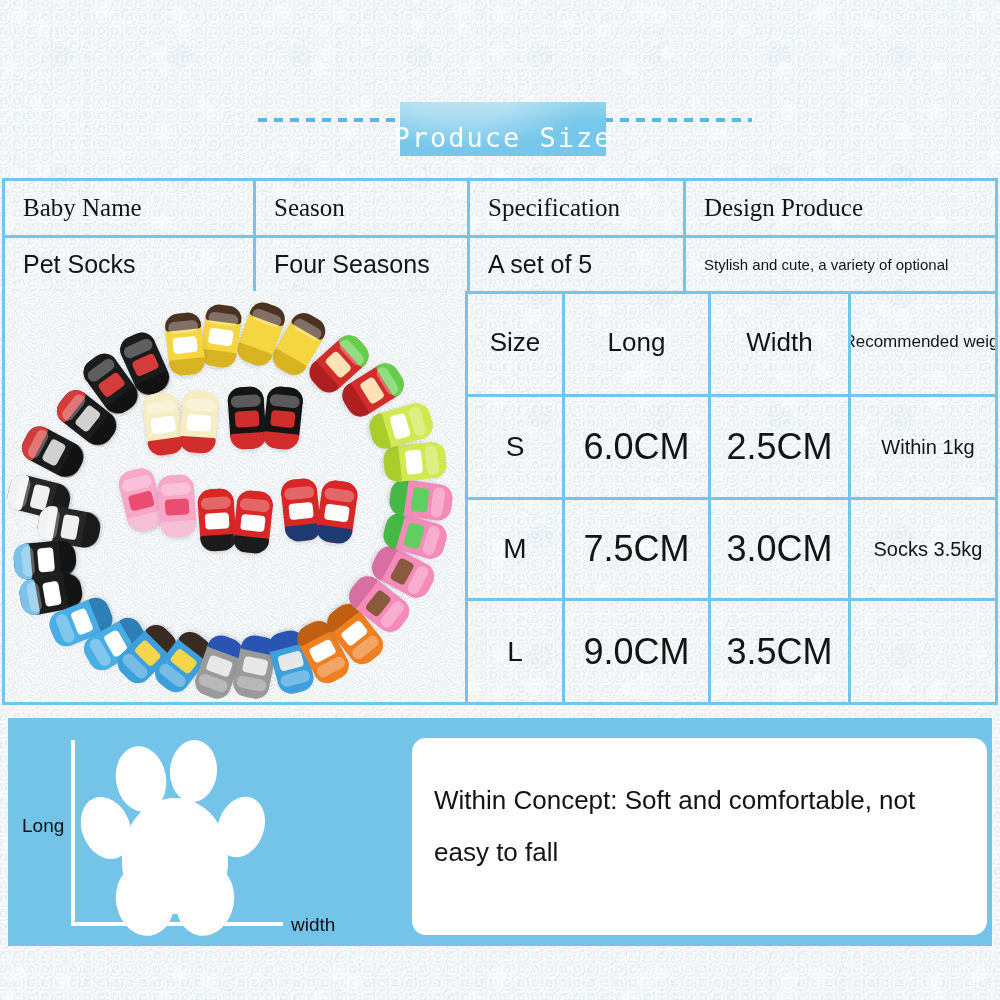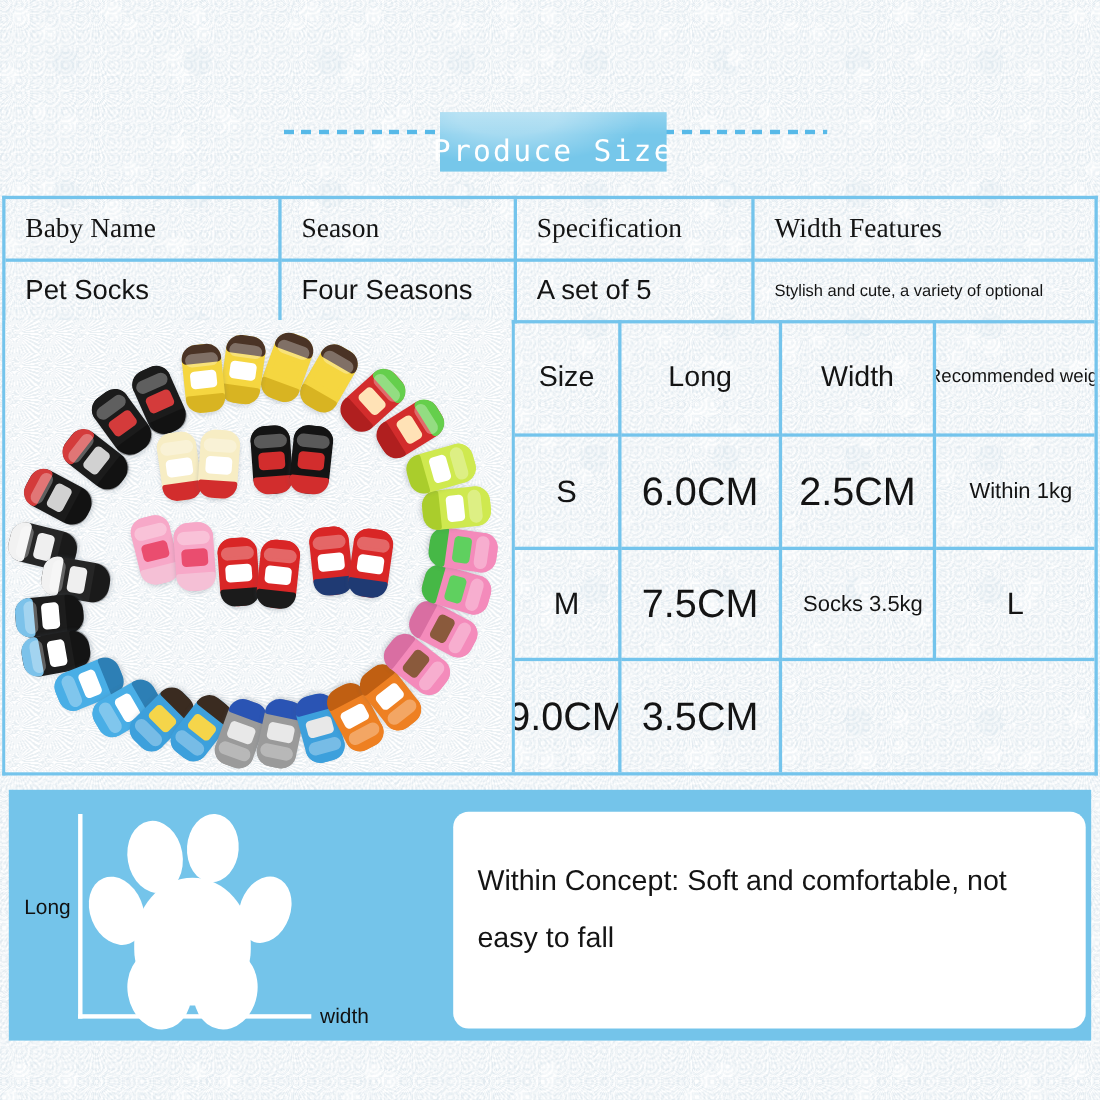--- a/index.html
+++ b/index.html
@@ -316,21 +316,21 @@
   <div class="dash-line dash-right"></div>
   <div id="banner">
     <span id="banner-text">Produce Size</span>
   </div>
 </div>
 
 <div id="info-table">
   <div class="info-head">Baby Name</div>
   <div class="info-head">Season</div>
   <div class="info-head">Specification</div>
-  <div class="info-head">Width Features</div>
+  <div class="info-head">Design Produce</div>
 
   <div class="info-val">Pet Socks</div>
   <div class="info-val">Four Seasons</div>
   <div class="info-val">A set of 5</div>
   <div class="info-val small">Stylish and cute, a variety of optional</div>
 </div>
 
 <div id="mid-region">
 
   <div id="photo-cell">
@@ -541,20 +541,21 @@
     <div class="sz-head">Width</div>
     <div class="sz-head rec">Recommended weight</div>
 
     <div class="sz-cell sz-letter">S</div>
     <div class="sz-cell">6.0CM</div>
     <div class="sz-cell">2.5CM</div>
     <div class="sz-cell sz-w">Within 1kg</div>
 
     <div class="sz-cell sz-letter">M</div>
     <div class="sz-cell">7.5CM</div>
+    <div class="sz-cell">3.0CM</div>
     <div class="sz-cell sz-w">Socks 3.5kg</div>
 
     <div class="sz-cell sz-letter">L</div>
     <div class="sz-cell">9.0CM</div>
     <div class="sz-cell">3.5CM</div>
   </div>
 </div>
 
 <div id="bottom-panel">
   <div id="axis-v"></div>

